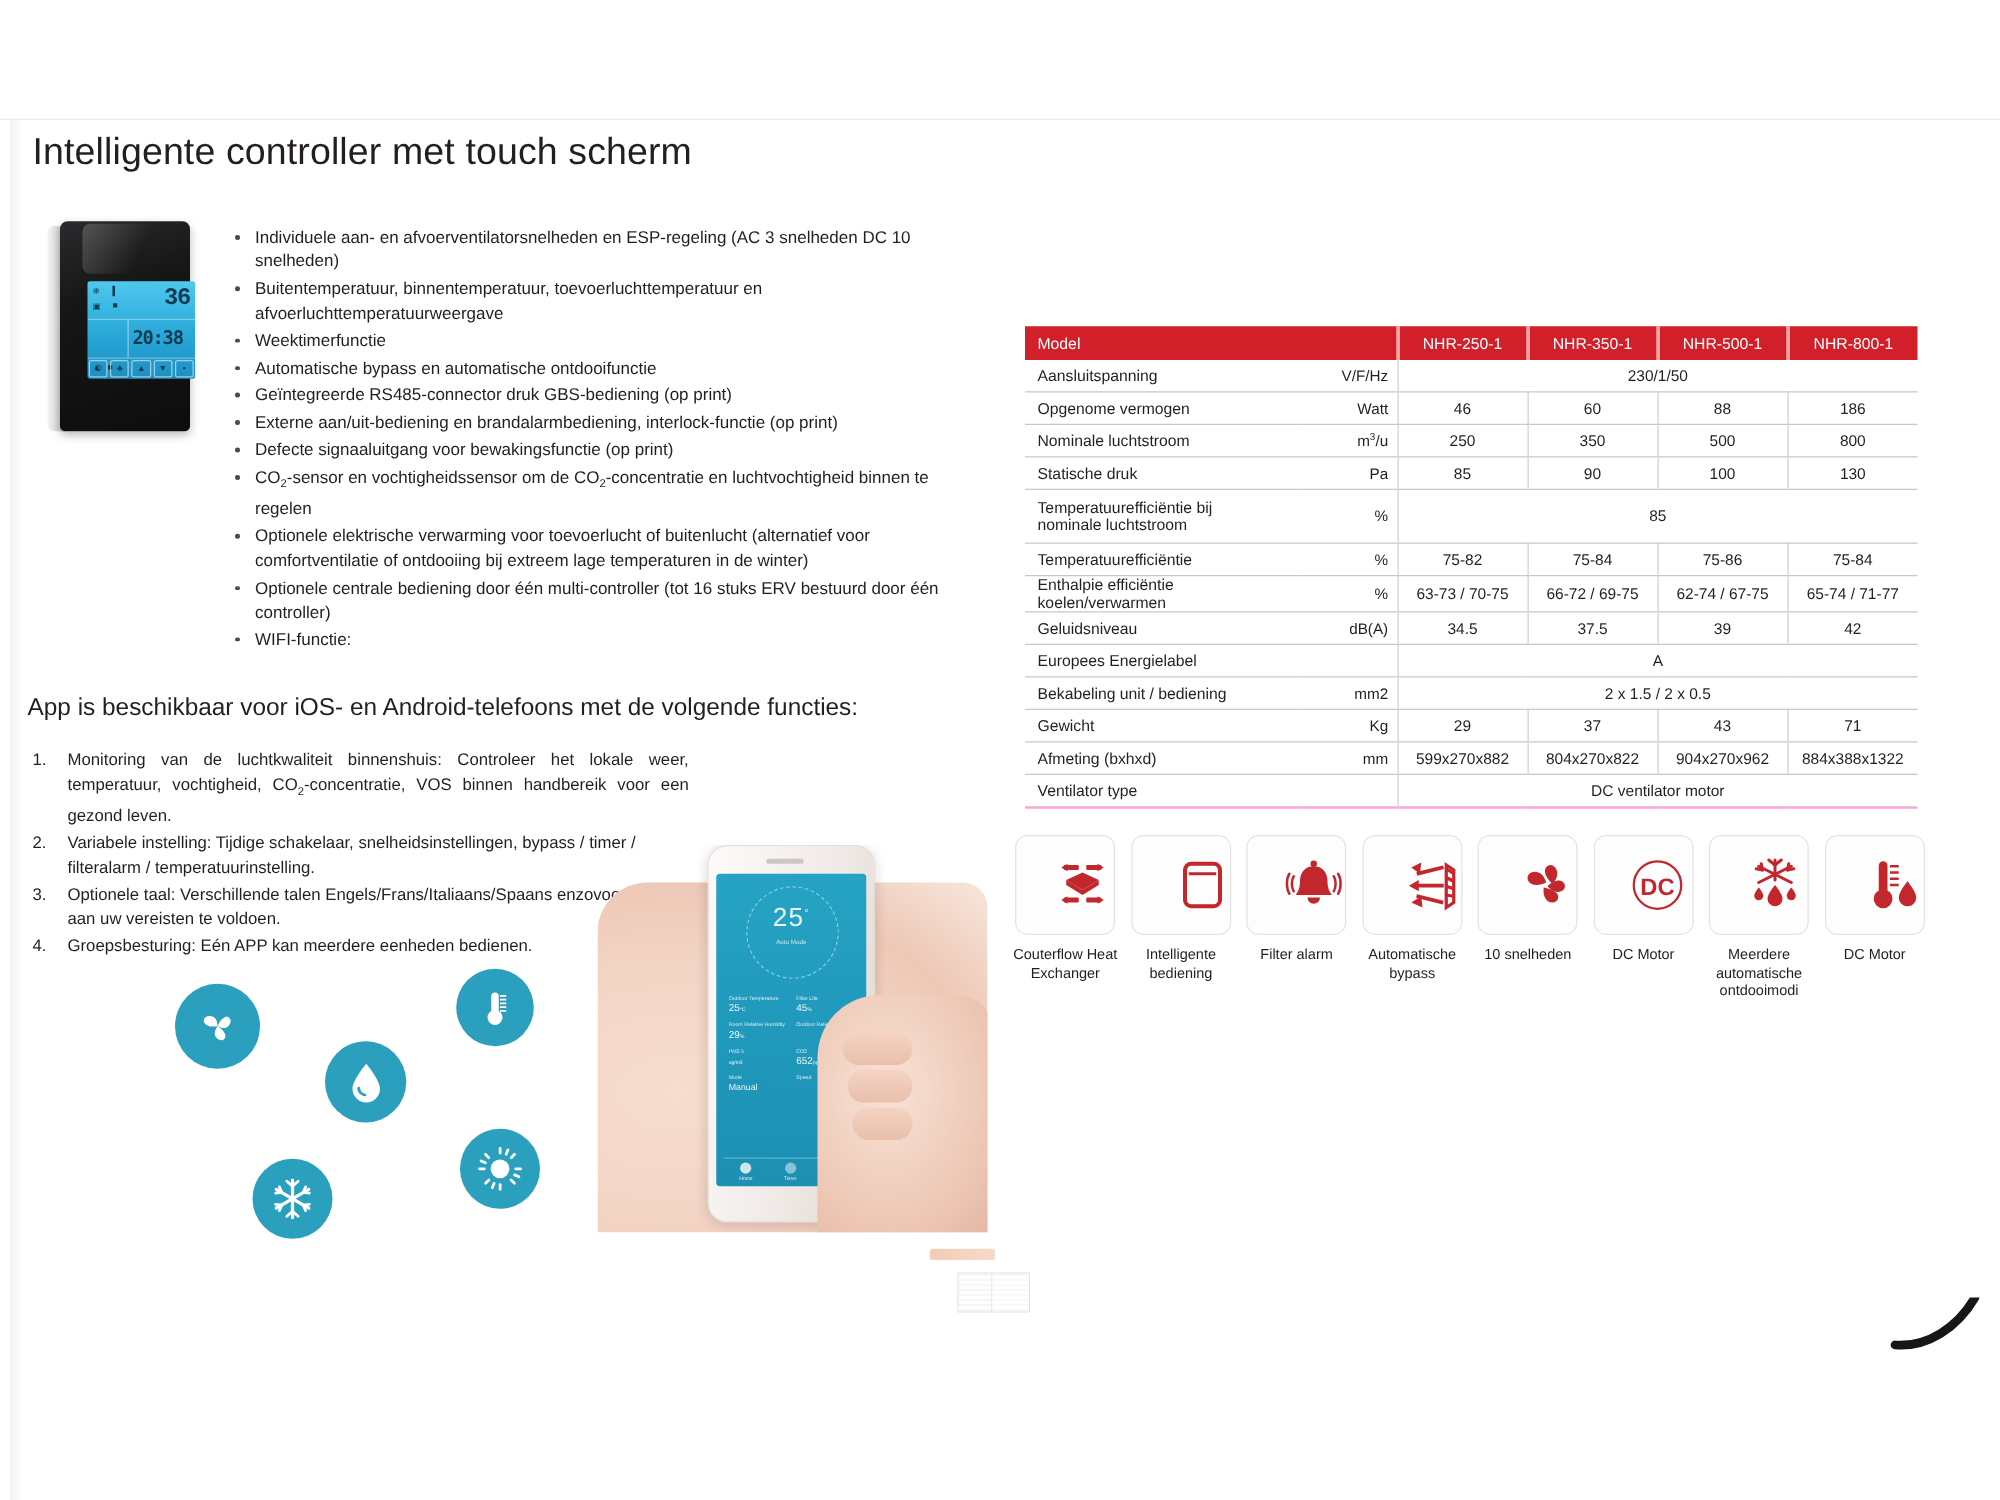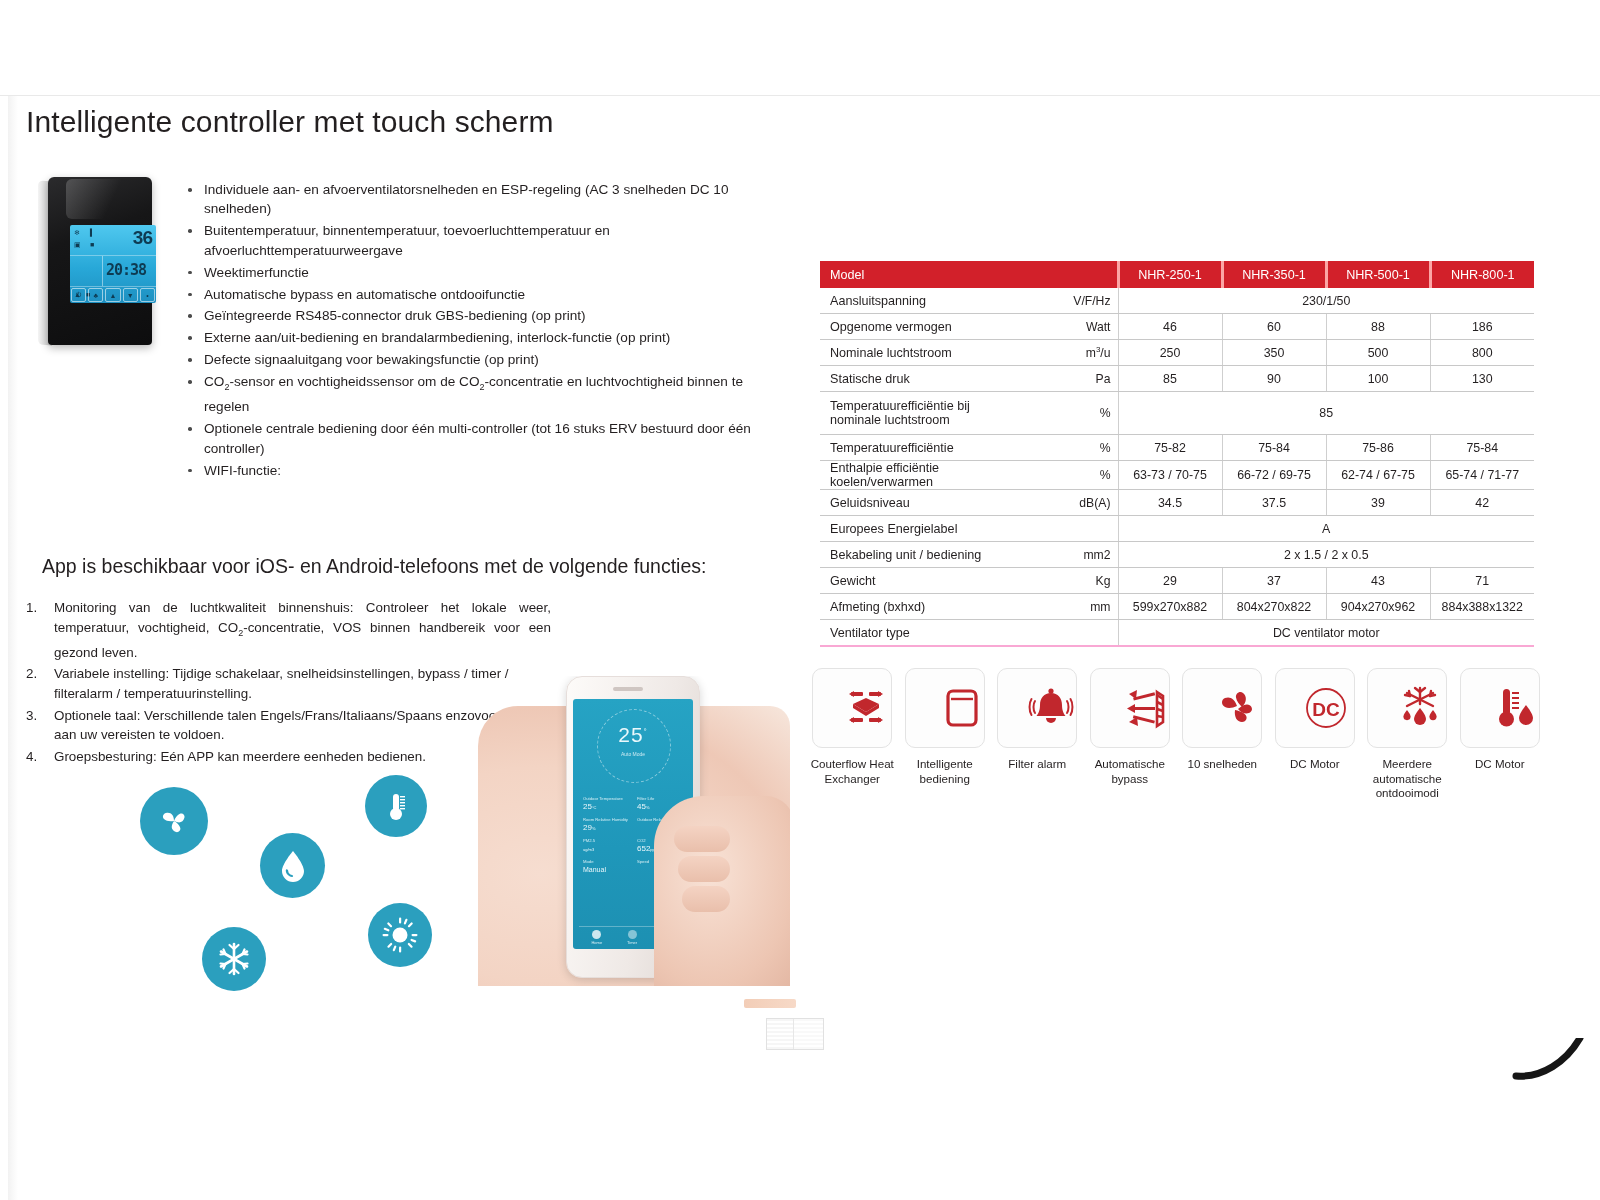--- a/index.html
+++ b/index.html
@@ -41,21 +41,21 @@
     position:absolute;left:18px;top:2px;width:62px;height:40px;
     background:linear-gradient(115deg,rgba(255,255,255,.20),rgba(255,255,255,0) 70%);
     border-radius:6px;
   }
   .ctl-screen{
     position:absolute;left:22px;top:48px;width:86px;height:78px;border-radius:2px;
     background:linear-gradient(180deg,#4fc8ef,#28a8d8 55%,#1d8fc0);
     overflow:hidden;
   }
   .scr-row1{position:absolute;left:0;top:0;width:86px;height:30px;border-bottom:1px solid rgba(255,255,255,.35);}
-  .scr-big{position:absolute;right:4px;top:2px;font-family:Liberation Sans, sans-serif;
+  .scr-big{position:absolute;right:4px;top:2px;font-family:Liberation Mono, monospace;
            font-size:19px;font-weight:700;color:#0e3b52;letter-spacing:-1px;}
   .scr-ic{position:absolute;color:#0e3b52;font-size:7px;}
   .scr-row2{position:absolute;left:0;top:31px;width:86px;height:30px;border-bottom:1px solid rgba(255,255,255,.35);}
   .scr-div{position:absolute;left:32px;top:31px;width:1px;height:30px;background:rgba(255,255,255,.45);}
   .scr-time{position:absolute;left:36px;top:36px;font-family:"DejaVu Sans Mono",monospace;
             font-size:15px;font-weight:700;color:#0e3b52;letter-spacing:-1px;}
   .scr-btns{position:absolute;left:0;top:62px;width:86px;height:16px;display:flex;}
   .scr-btn{flex:1;margin:1px;border:1px solid rgba(255,255,255,.55);border-radius:2px;
            display:flex;align-items:center;justify-content:center;font-size:7px;color:#0e3b52;}
 
@@ -66,21 +66,21 @@
     font-size:13.6px;line-height:19.4px;color:#231f20;
   }
   .bullets li:before{
     content:"";position:absolute;left:6px;top:8px;width:3.5px;height:3.5px;background:#4b4b4b;border-radius:50%;
   }
   .bullets ul{margin:0;padding:0;}
   sub{font-size:9px;}
 
   
   .h2{
-    position:absolute;left:42px;top:555px;
+    position:absolute;left:22px;top:555px;
     font-size:19.5px;font-weight:400;color:#231f20;white-space:nowrap;
   }
   .numlist{position:absolute;left:26px;top:598px;width:525px;margin:0;padding:0;}
   .numlist li{
     list-style:none;position:relative;padding-left:28px;margin:0 0 2px 0;
     font-size:13.4px;line-height:19.6px;color:#231f20;
   }
   .numlist li .num{position:absolute;left:0;top:0;width:20px;text-align:left;}
   .just{text-align:justify;}
 
@@ -221,20 +221,21 @@
   <div class="bullets">
     <ul>
       <li><span>Individuele aan- en afvoerventilatorsnelheden en ESP-regeling (AC 3 snelheden DC 10 snelheden)</span></li>
       <li><span>Buitentemperatuur, binnentemperatuur, toevoerluchttemperatuur en afvoerluchttemperatuurweergave</span></li>
       <li><span>Weektimerfunctie</span></li>
       <li><span>Automatische bypass en automatische ontdooifunctie</span></li>
       <li><span>Geïntegreerde RS485-connector druk GBS-bediening (op print)</span></li>
       <li><span>Externe aan/uit-bediening en brandalarmbediening, interlock-functie (op print)</span></li>
       <li><span>Defecte signaaluitgang voor bewakingsfunctie (op print)</span></li>
       <li><span>CO<sub>2</sub>-sensor en vochtigheidssensor om de CO<sub>2</sub>-concentratie en luchtvochtigheid binnen te regelen</span></li>
+      <li><span>Optionele elektrische verwarming voor toevoerlucht of buitenlucht (alternatief voor comfortventilatie of ontdooiing bij extreem lage temperaturen in de winter)</span></li>
       <li><span>Optionele centrale bediening door één multi-controller (tot 16 stuks ERV bestuurd door één controller)</span></li>
       <li><span>WIFI-functie:</span></li>
     </ul>
   </div>
 
   <div class="h2">App is beschikbaar voor iOS- en Android-telefoons met de volgende functies:</div>
   <ol class="numlist">
     <li class="just">
       <span class="num">1.</span>
       <span>Monitoring van de luchtkwaliteit binnenshuis: Controleer het lokale weer, temperatuur, vochtigheid, CO<sub>2</sub>-concentratie, VOS binnen handbereik voor een gezond leven.</span>

